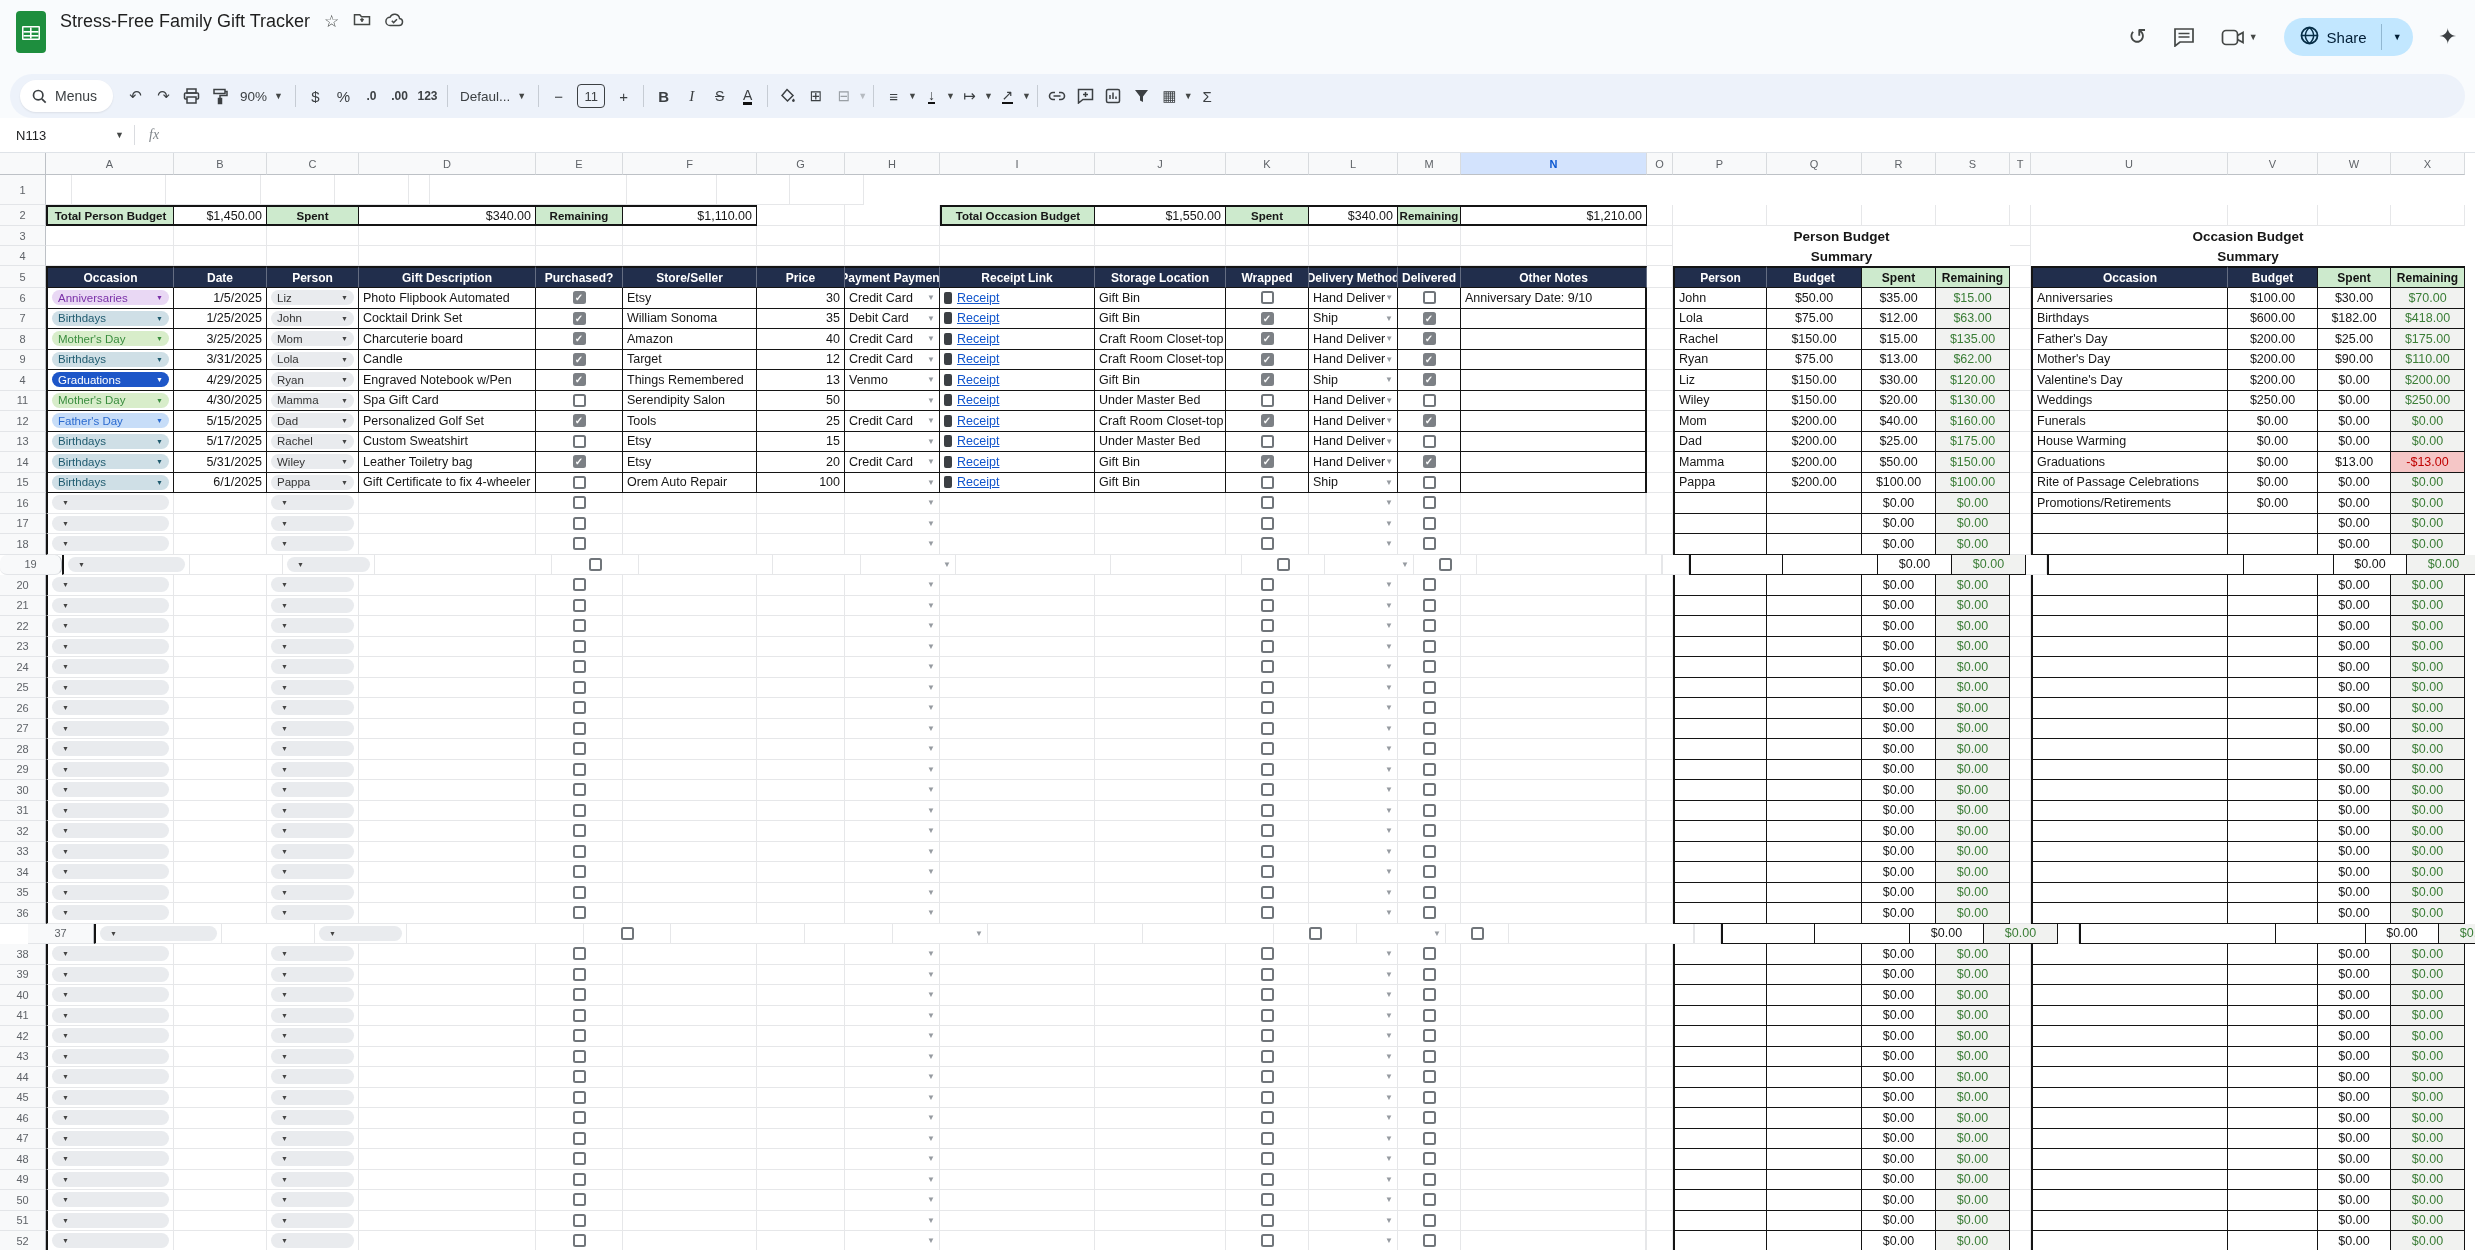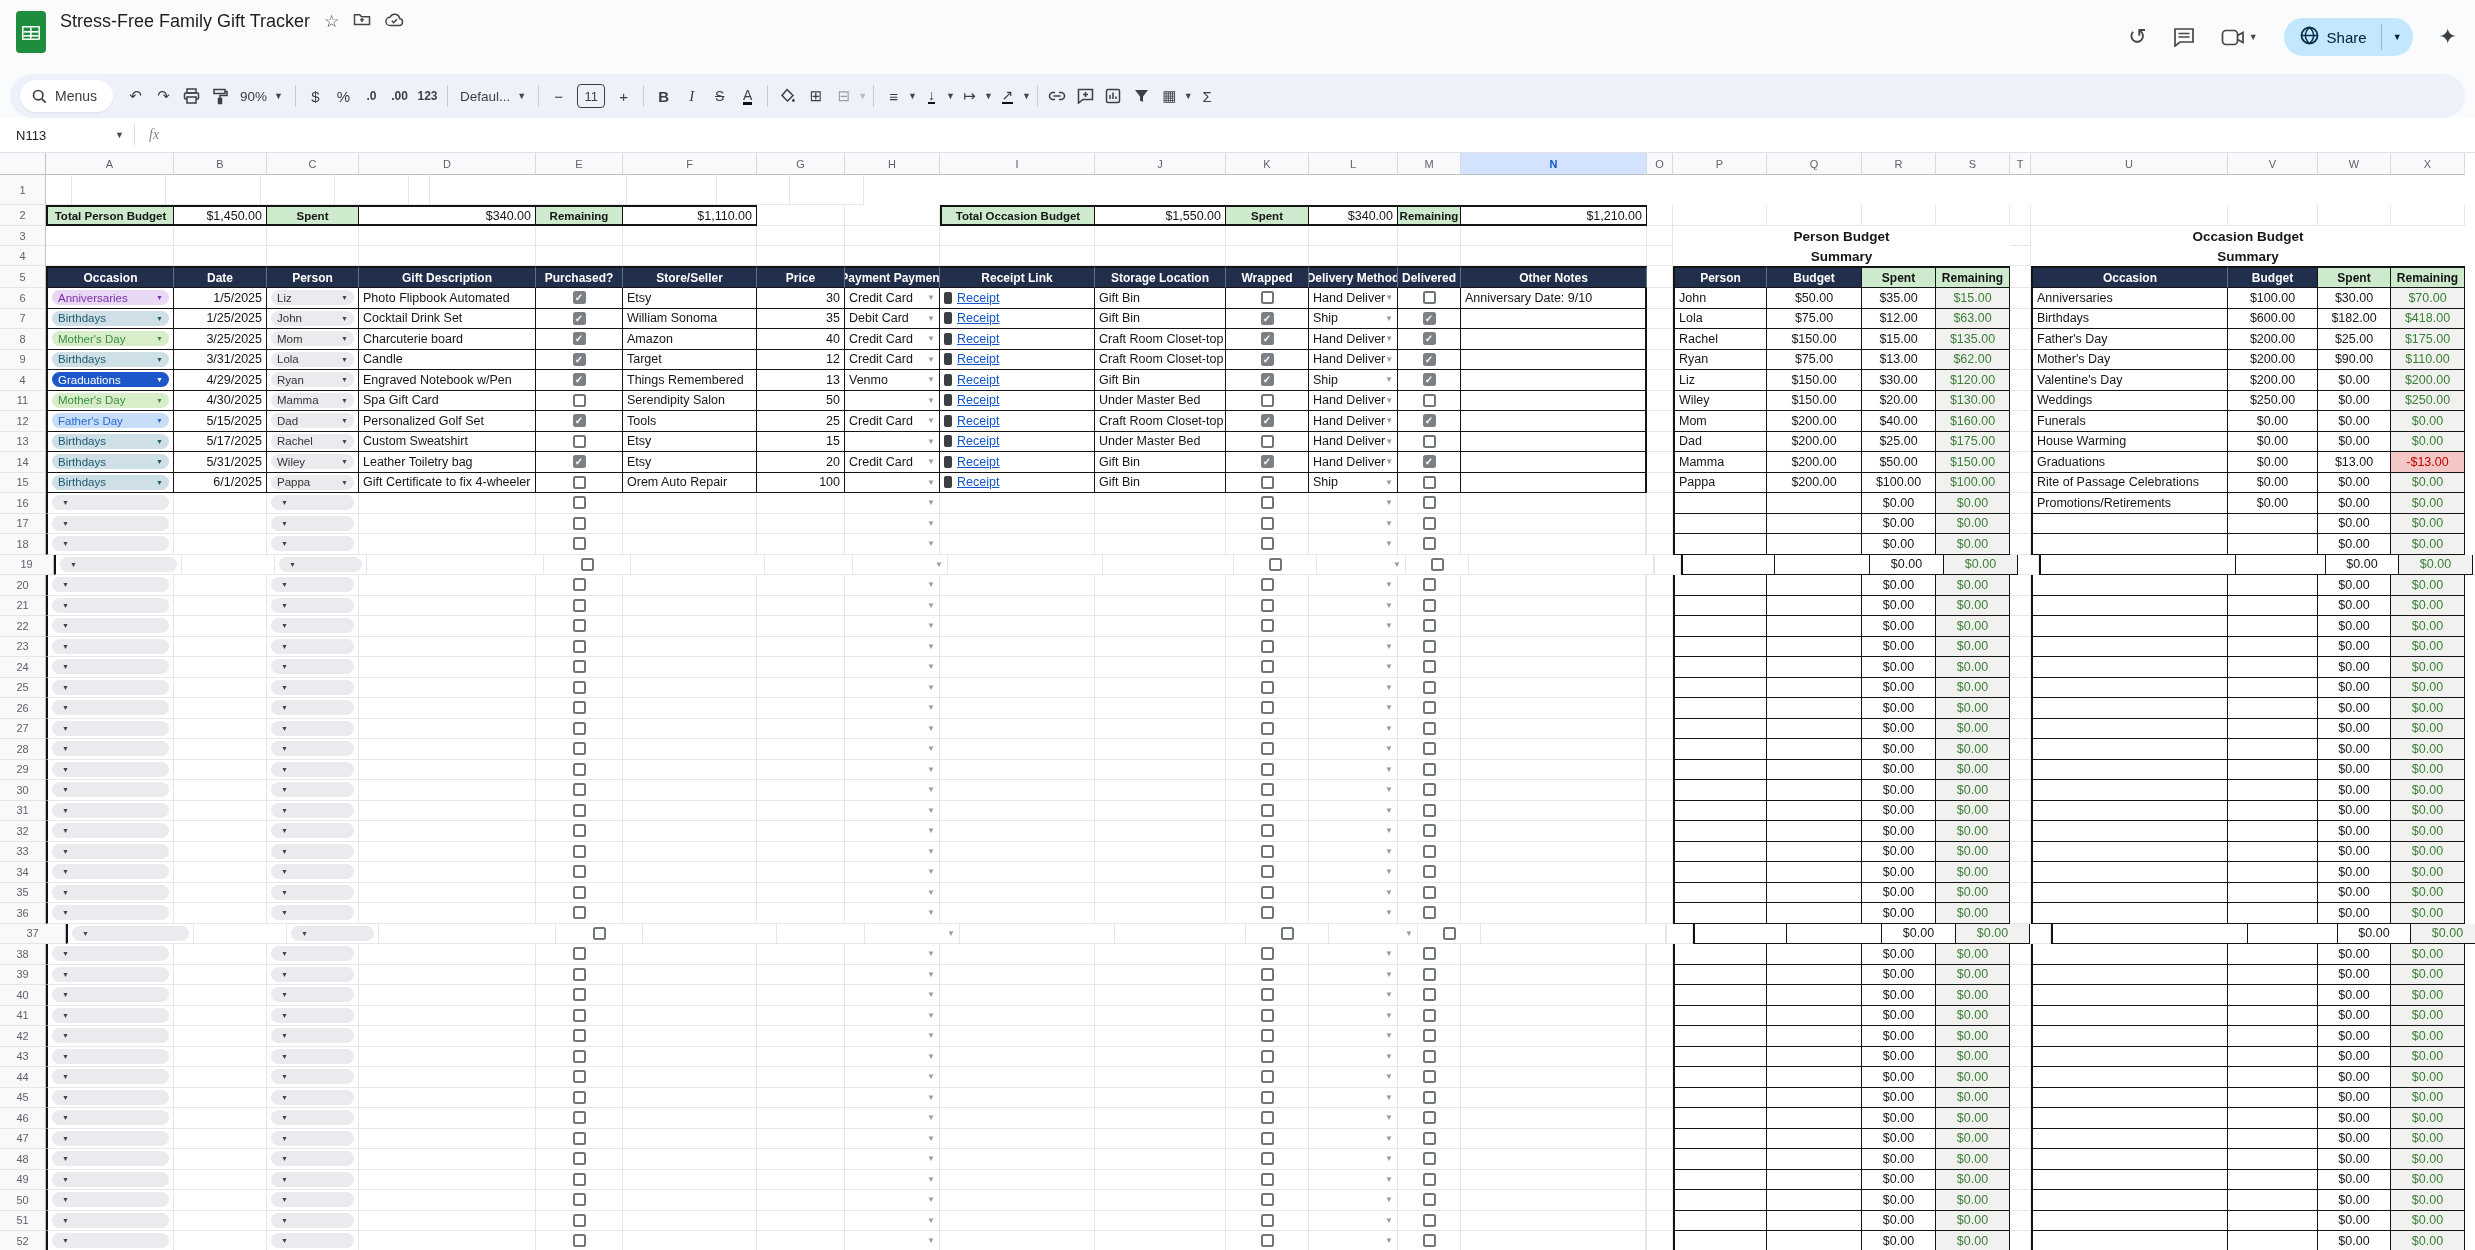--- a/index.html
+++ b/index.html
@@ -991,21 +991,21 @@
           <div class="cell sb jc" style="width: 74px;">$0.00</div>
           <div class="cell sb jc edge-r" style="width: 74px; background: rgb(241, 242, 240); color: rgb(58, 125, 54);">$0.00</div>
           <div class="cell gl" style="width: 21px;"></div>
           <div class="cell sb edge-l" style="width: 197px;"></div>
           <div class="cell sb jc" style="width: 90px;"></div>
           <div class="cell sb jc" style="width: 73px;">$0.00</div>
           <div class="cell sb jc edge-r" style="width: 74px; background: rgb(241, 242, 240); color: rgb(58, 125, 54);">$0.00</div>
           <div class="cell fil" style="width: 10px;"></div>
         </div>
         <div class="srow" style="height: 20.5px;">
-          <div class="cell gut" style="width: 54px;">19</div>
+          <div class="cell gut" style="width: 62px; border-radius: 7px;">19</div>
           <div class="cell gl edge-l" style="width: 128px;">
             <span class="pill">
               <span class="parr" style="color:#444">▼</span>
             </span>
           </div>
           <div class="cell gl" style="width: 93px;"></div>
           <div class="cell gl" style="width: 92px;">
             <span class="pill">
               <span class="parr" style="color:#444">▼</span>
             </span>
@@ -1819,21 +1819,21 @@
           <div class="cell sb jc" style="width: 74px;">$0.00</div>
           <div class="cell sb jc edge-r" style="width: 74px; background: rgb(241, 242, 240); color: rgb(58, 125, 54);">$0.00</div>
           <div class="cell gl" style="width: 21px;"></div>
           <div class="cell sb edge-l" style="width: 197px;"></div>
           <div class="cell sb jc" style="width: 90px;"></div>
           <div class="cell sb jc" style="width: 73px;">$0.00</div>
           <div class="cell sb jc edge-r" style="width: 74px; background: rgb(241, 242, 240); color: rgb(58, 125, 54);">$0.00</div>
           <div class="cell fil" style="width: 10px;"></div>
         </div>
         <div class="srow" style="height: 20.5px;">
-          <div class="cell gut" style="width: 66px;">37</div>
+          <div class="cell gut" style="width: 66px; margin-left: 28px;">37</div>
           <div class="cell gl edge-l" style="width: 128px;">
             <span class="pill">
               <span class="parr" style="color:#444">▼</span>
             </span>
           </div>
           <div class="cell gl" style="width: 93px;"></div>
           <div class="cell gl" style="width: 92px;">
             <span class="pill">
               <span class="parr" style="color:#444">▼</span>
             </span>

